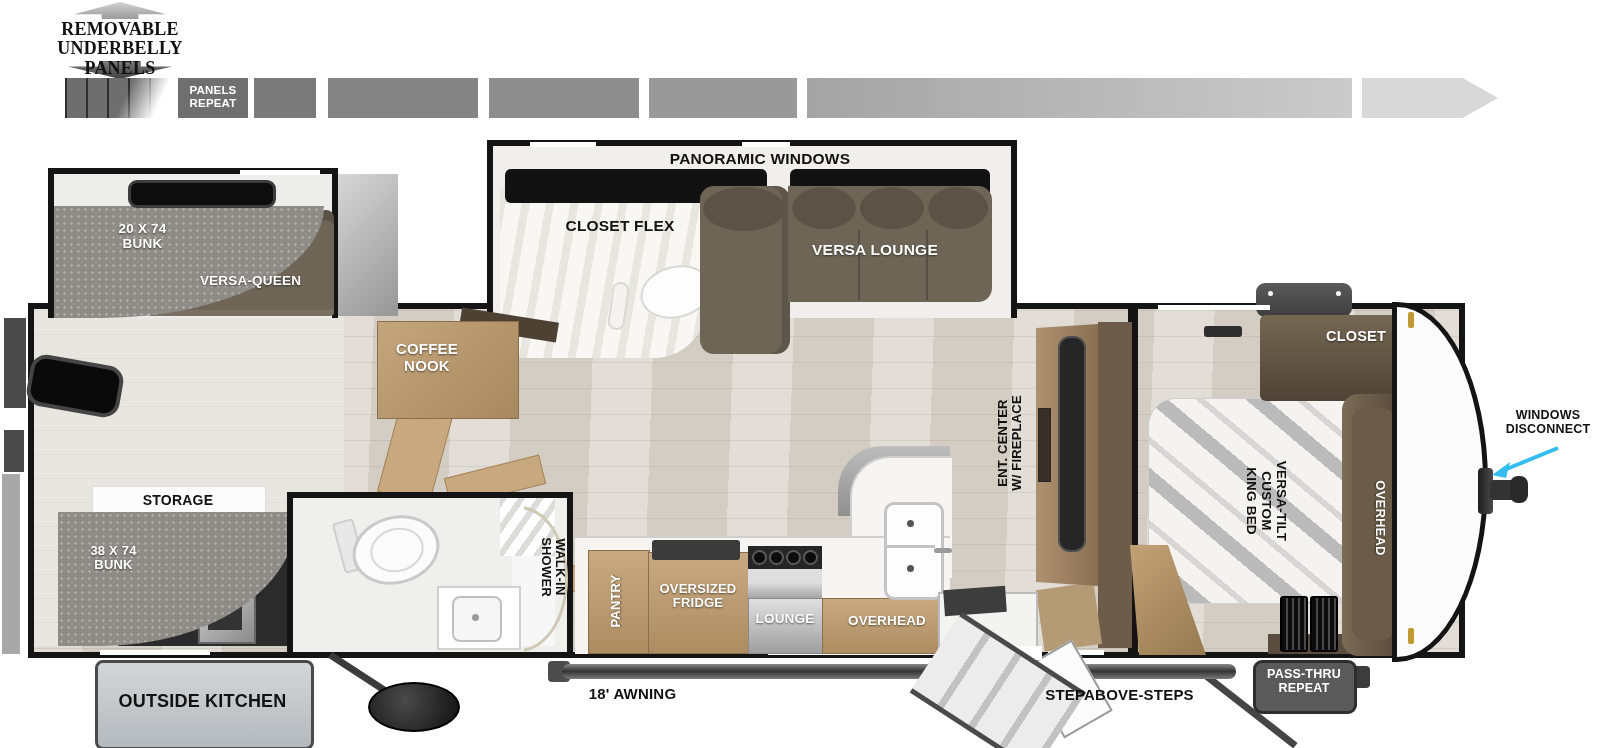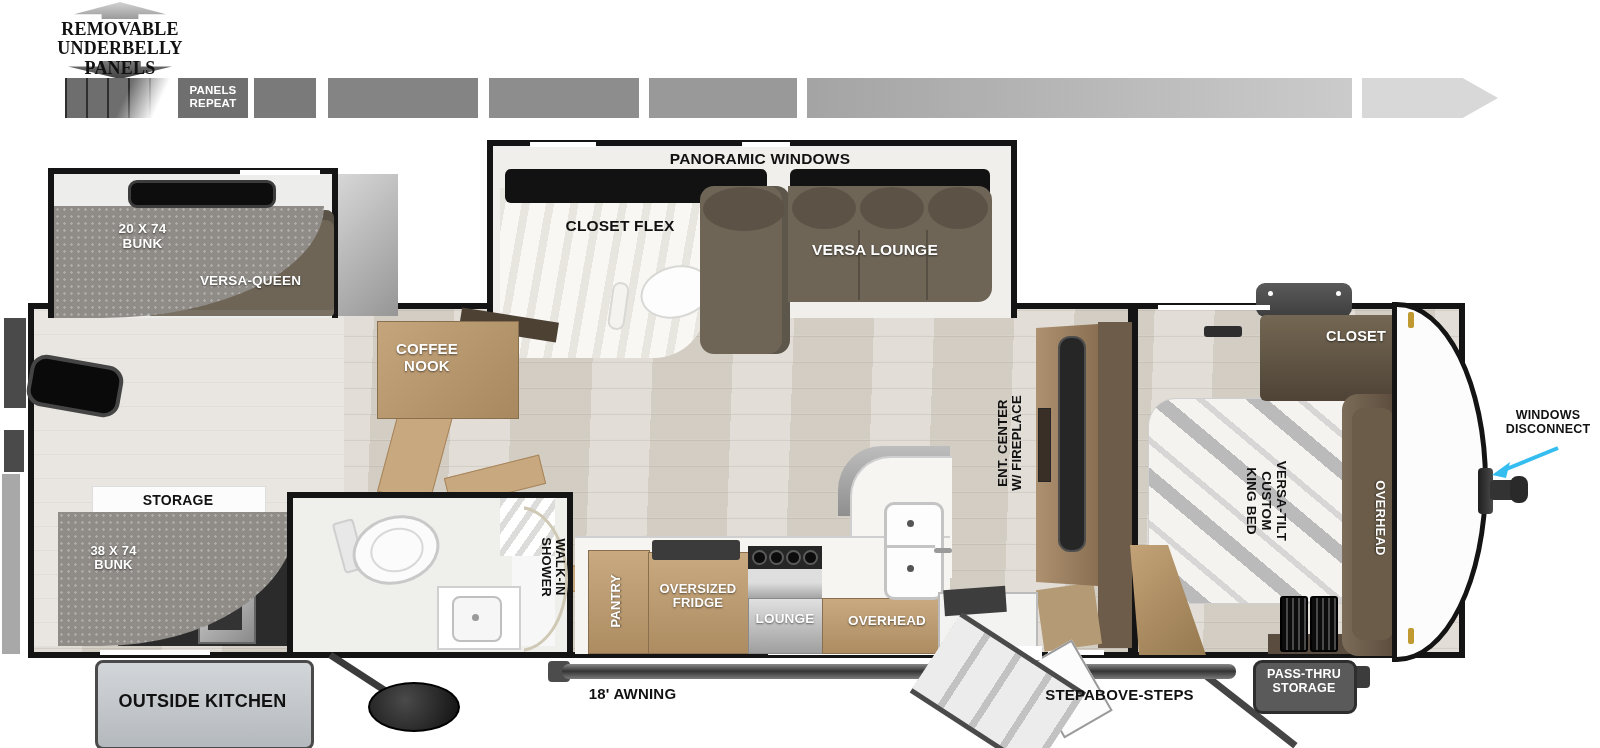--- a/index.html
+++ b/index.html
@@ -216,15 +216,15 @@
 
   <div class="abs" style="left:548px;top:661px;width:22px;height:21px;background:#4c4c4c;border-radius:4px;z-index:24;"></div>
   <div class="abs" style="left:562px;top:664px;width:674px;height:15px;background:linear-gradient(180deg,#8a8a8a,#343434 48%,#7a7a7a);border-radius:7px;z-index:24;"></div>
   <div class="abs" style="left:1203px;top:669px;width:120px;height:7px;background:#454545;transform:rotate(38deg);transform-origin:0 0;z-index:23;"></div>
   <div class="lbl" style="left:570px;top:686px;width:125px;font-size:15px;">18' AWNING</div>
 
   <div class="lbl" style="left:1032px;top:687px;width:175px;font-size:15px;">STEPABOVE-STEPS</div>
   <div class="abs" style="left:1344px;top:666px;width:26px;height:22px;background:#3c3c3c;border-radius:4px;z-index:24;"></div>
   <div class="abs" style="left:1253px;top:660px;width:98px;height:48px;background:#5a5a5a;border:3px solid #2e2e2e;border-radius:9px;z-index:25;"></div>
   <div class="lbl w" style="left:1255px;top:668px;width:98px;font-size:12.5px;text-shadow:none;">PASS-THRU
-STORAGE</div>
+REPEAT</div>
 
 </div>
 
 </body></html>

